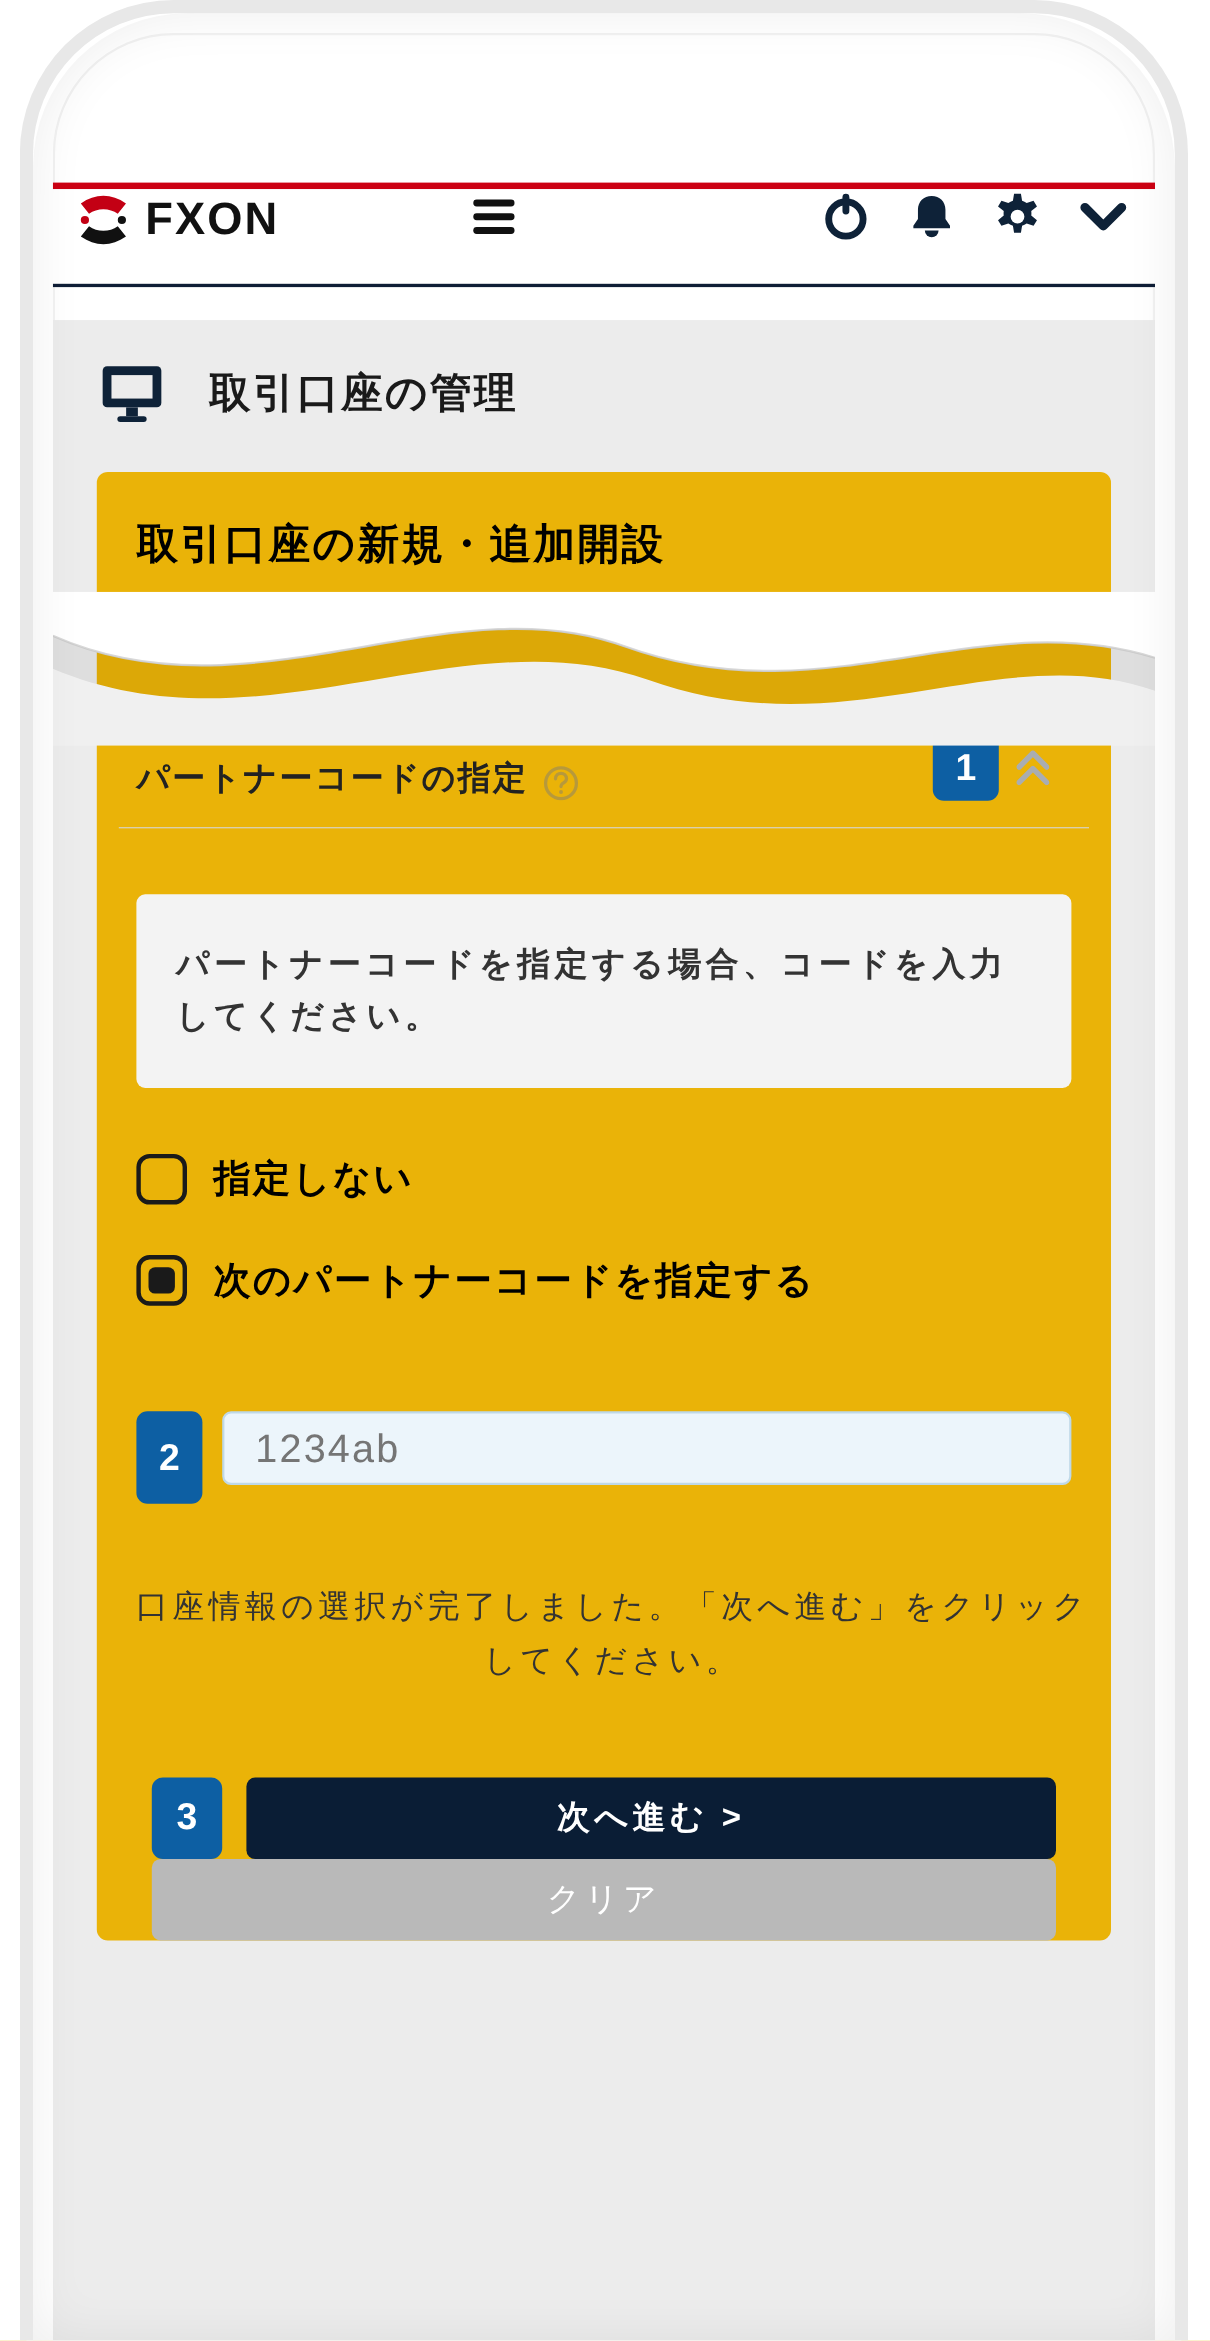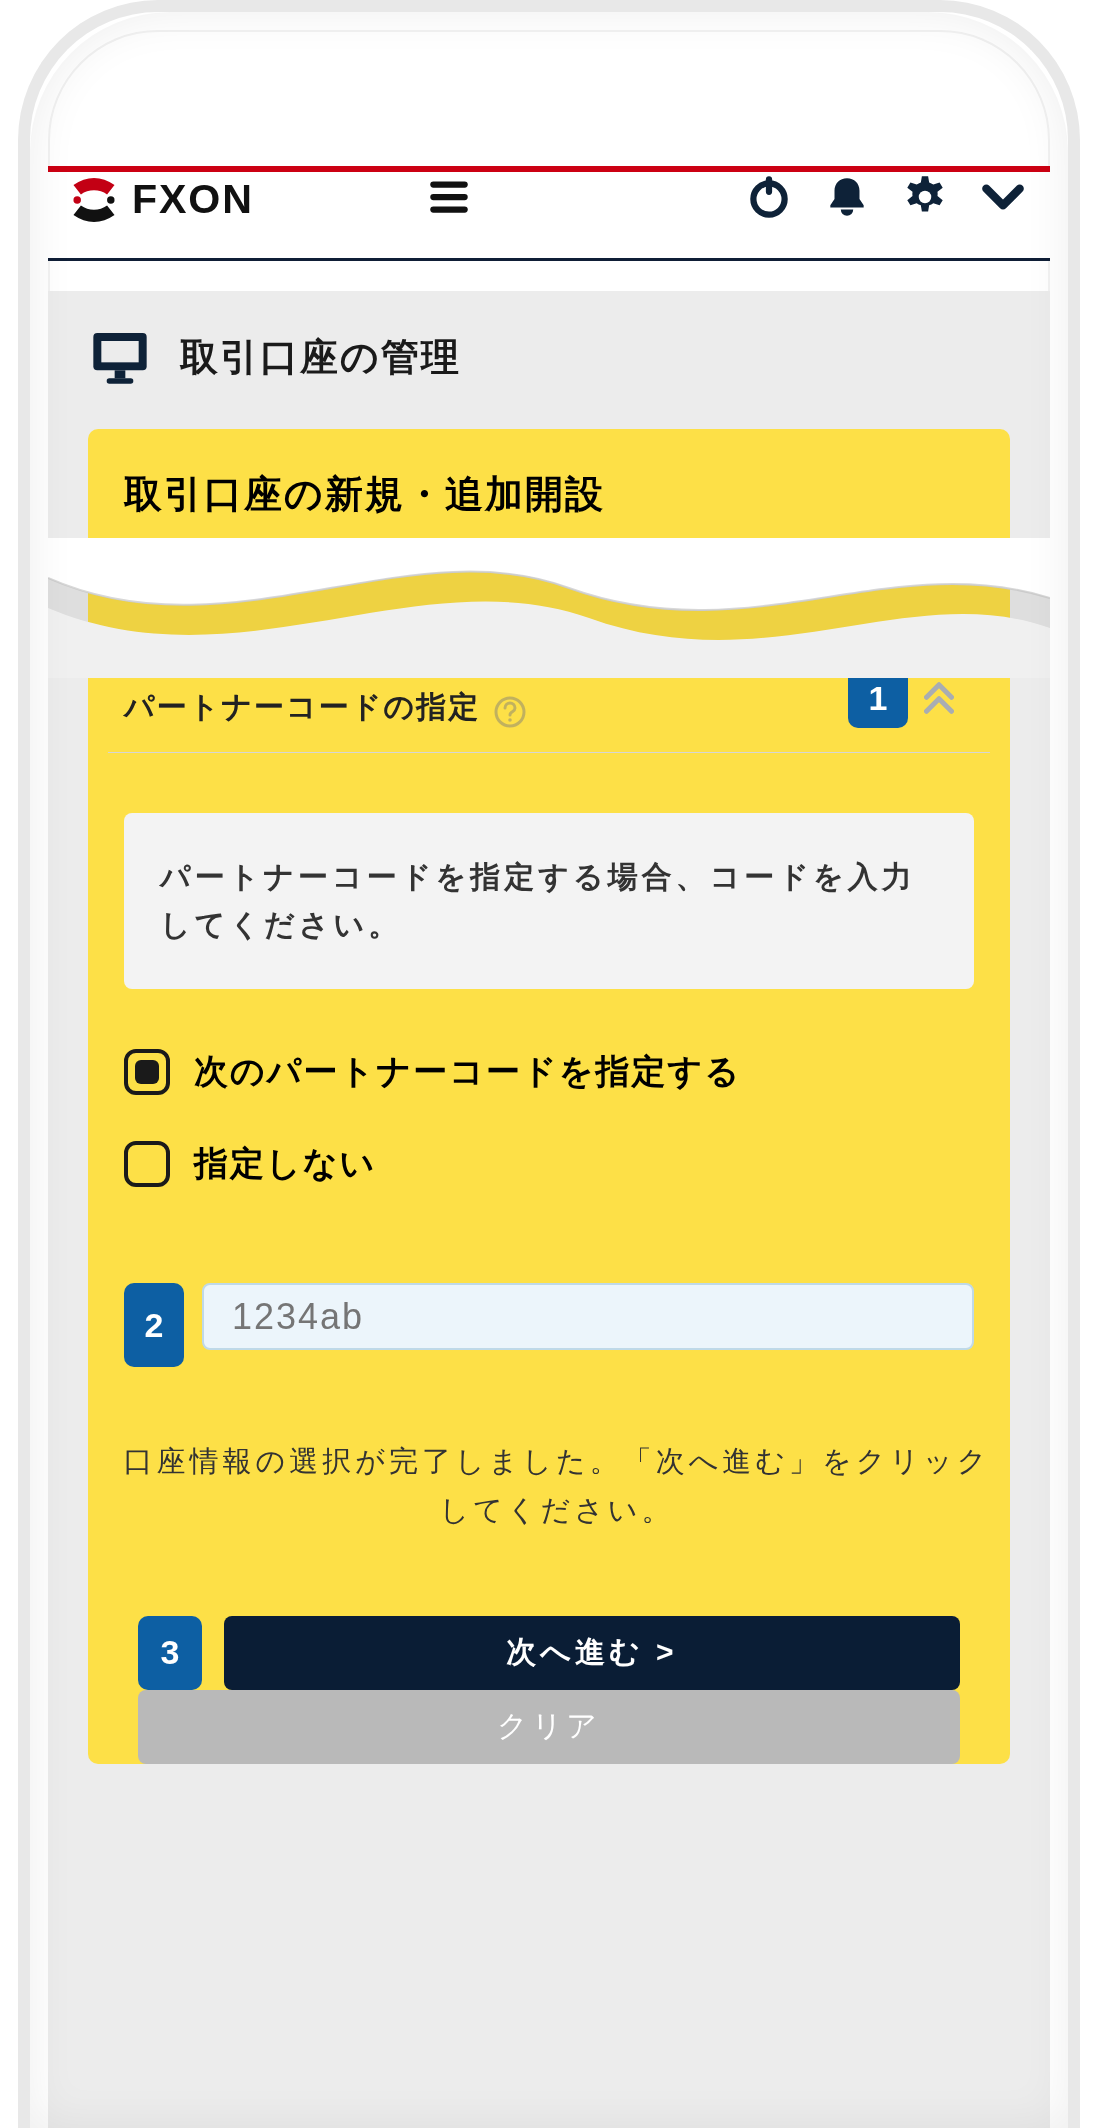--- a/index.html
+++ b/index.html
@@ -74,29 +74,29 @@
   
   .page {
     position: absolute;
     top: 261px; left: 0; right: 0; bottom: 0;
     background: #ececec;
   }
 
   .page-title-row {
     display: flex;
     align-items: center;
-    gap: 28px;
+    gap: 38px;
     padding: 34px 40px 40px 40px;
   }
   .page-title-row svg { width: 64px; height: 64px; }
   .page-title-row .pt { font-size: 38px; font-weight: 800; color: #1a1a1a; letter-spacing: 2px; }
 
   .card {
     margin: 0 40px;
-    background: #fde047;
+    background: #eab308;
     border-radius: 10px;
     position: relative;
   }
   .card .card-title {
     padding: 40px 36px 28px 36px;
     font-size: 38px;
     font-weight: 800;
     letter-spacing: 2px;
   }
 
@@ -349,28 +349,28 @@
                     <path d="M2 12 L12 2 L22 12" fill="none" stroke="#a9adb2" stroke-width="4" stroke-linecap="round" stroke-linejoin="round"></path>
                   </svg>
               </span>
             </div>
           </div>
 
           <div class="info-box">パートナーコードを指定する場合、コードを入力してください。</div>
 
           <div class="radios">
             <div class="radio-row">
+              <span class="radio"></span>
+              <span class="radio-label">指定しない</span>
+            </div>
+            <div class="radio-row">
               <span class="radio checked">
                   <span class="dot"></span>
                 </span>
               <span class="radio-label">次のパートナーコードを指定する</span>
-            </div>
-            <div class="radio-row">
-              <span class="radio"></span>
-              <span class="radio-label">指定しない</span>
             </div>
           </div>
 
           <div class="input-row">
             <span class="stepnum bl" style="height:84px;display:inline-flex;align-items:center;justify-content:center">2</span>
             <input class="code-input" type="text" placeholder="1234ab" style="">
           </div>
 
           <div class="notice">口座情報の選択が完了しました。「次へ進む」をクリックしてください。</div>
 

